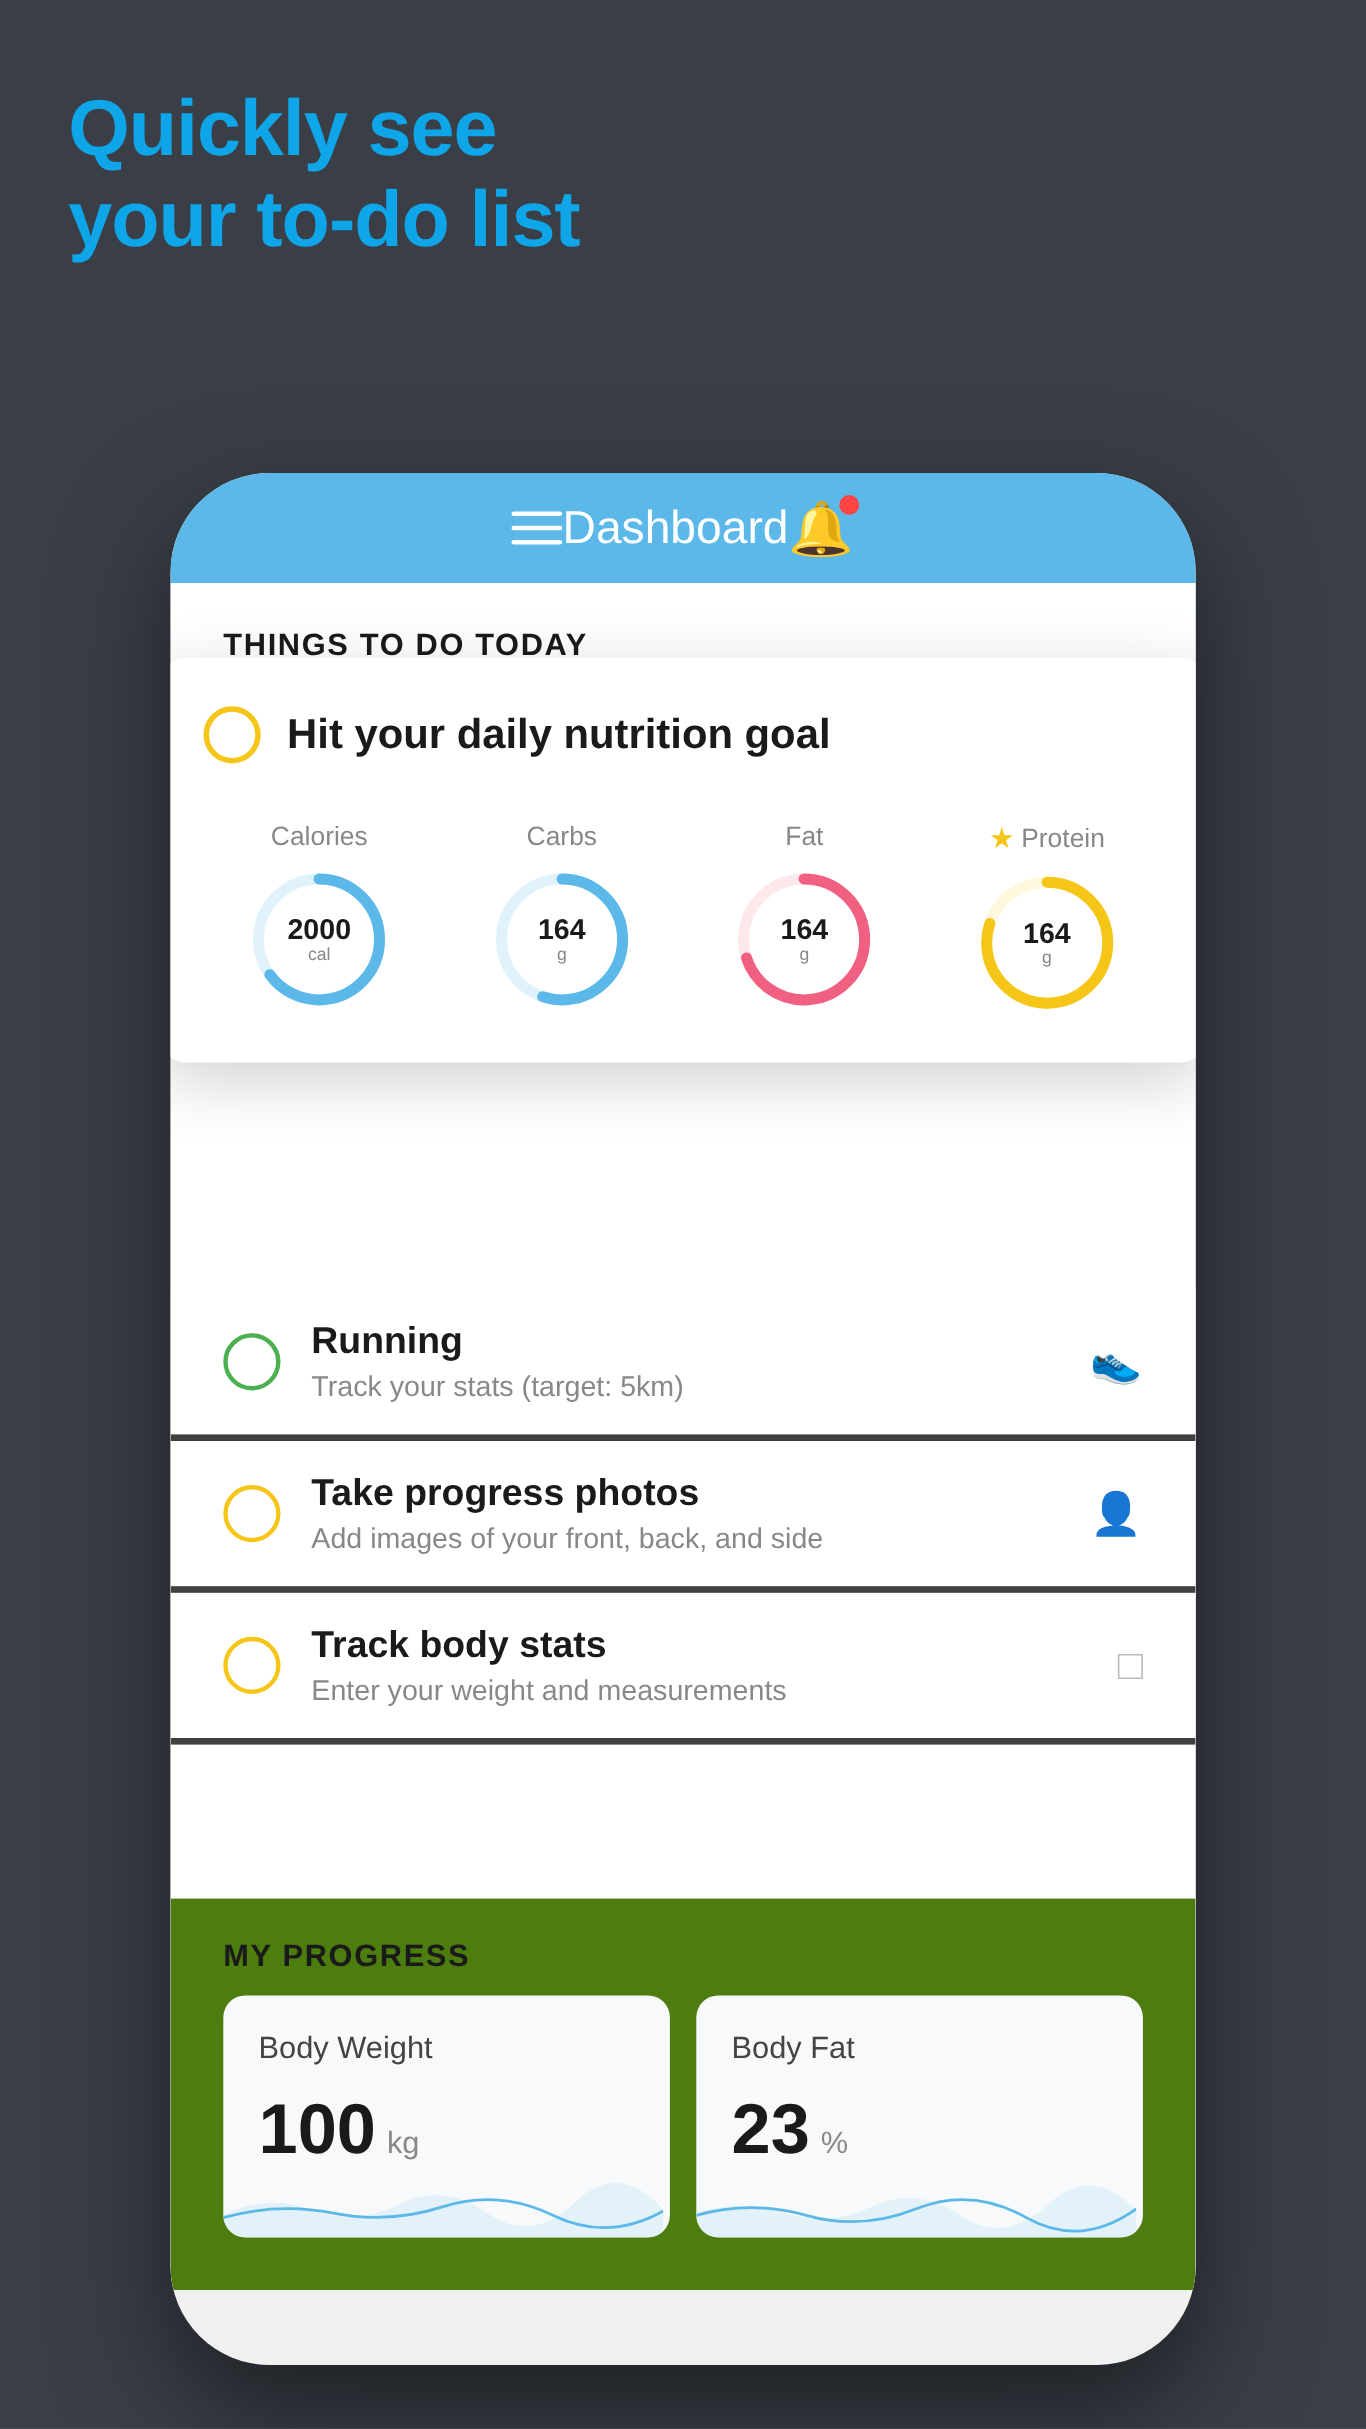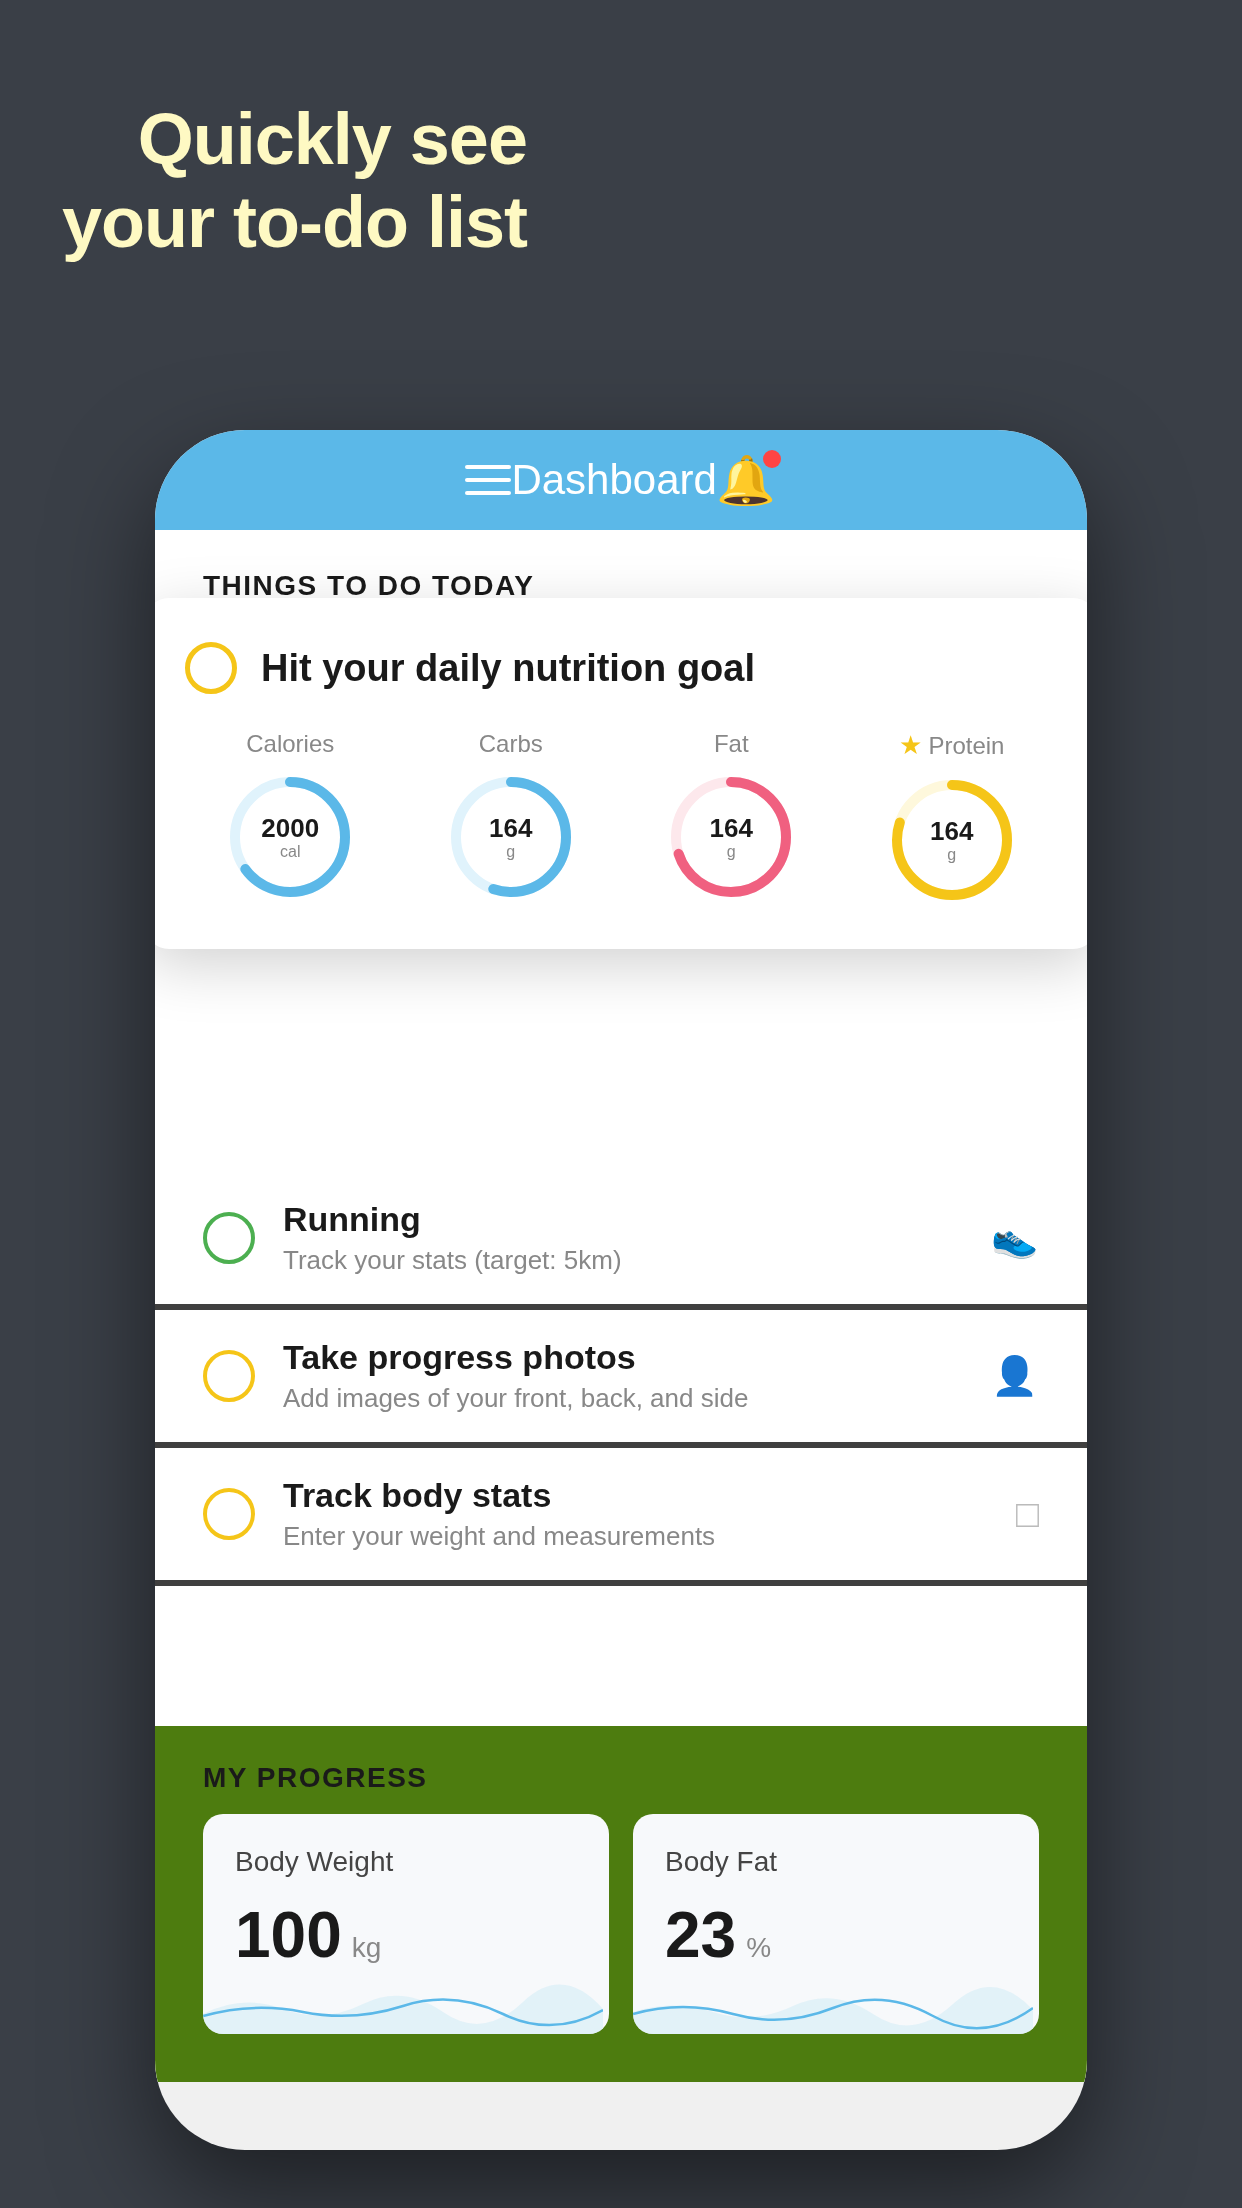--- a/index.html
+++ b/index.html
@@ -9,28 +9,27 @@
       width: 1242px;
       height: 2208px;
       background-color: #3a3f47;
       font-family: -apple-system, BlinkMacSystemFont, 'Helvetica Neue', Arial, sans-serif;
       overflow: hidden;
       position: relative;
     }
 
     .headline {
       position: absolute;
-      top: 98px;
+      top: 76px;
       left: 62px;
-      color: #fef9c3;
+      color: #0ea5e9;
       font-size: 72px;
       font-weight: 800;
       line-height: 1.15;
       letter-spacing: -1px;
-      text-align: right;
     }
 
     
     .phone {
       position: absolute;
       top: 430px;
       left: 155px;
       width: 932px;
       height: 1720px;
       background: #f0f0f0;
@@ -233,21 +232,21 @@
       background: white;
       border-radius: 24px;
       padding: 44px 40px 44px;
       box-shadow: 0 16px 60px rgba(0,0,0,0.18);
       z-index: 10;
     }
 
     .card-header {
       display: flex;
       align-items: center;
-      margin-bottom: 36px;
+      margin-bottom: 53px;
     }
 
     .card-circle {
       width: 52px;
       height: 52px;
       border-radius: 50%;
       border: 5px solid #f5c518;
       margin-right: 24px;
       flex-shrink: 0;
     }

